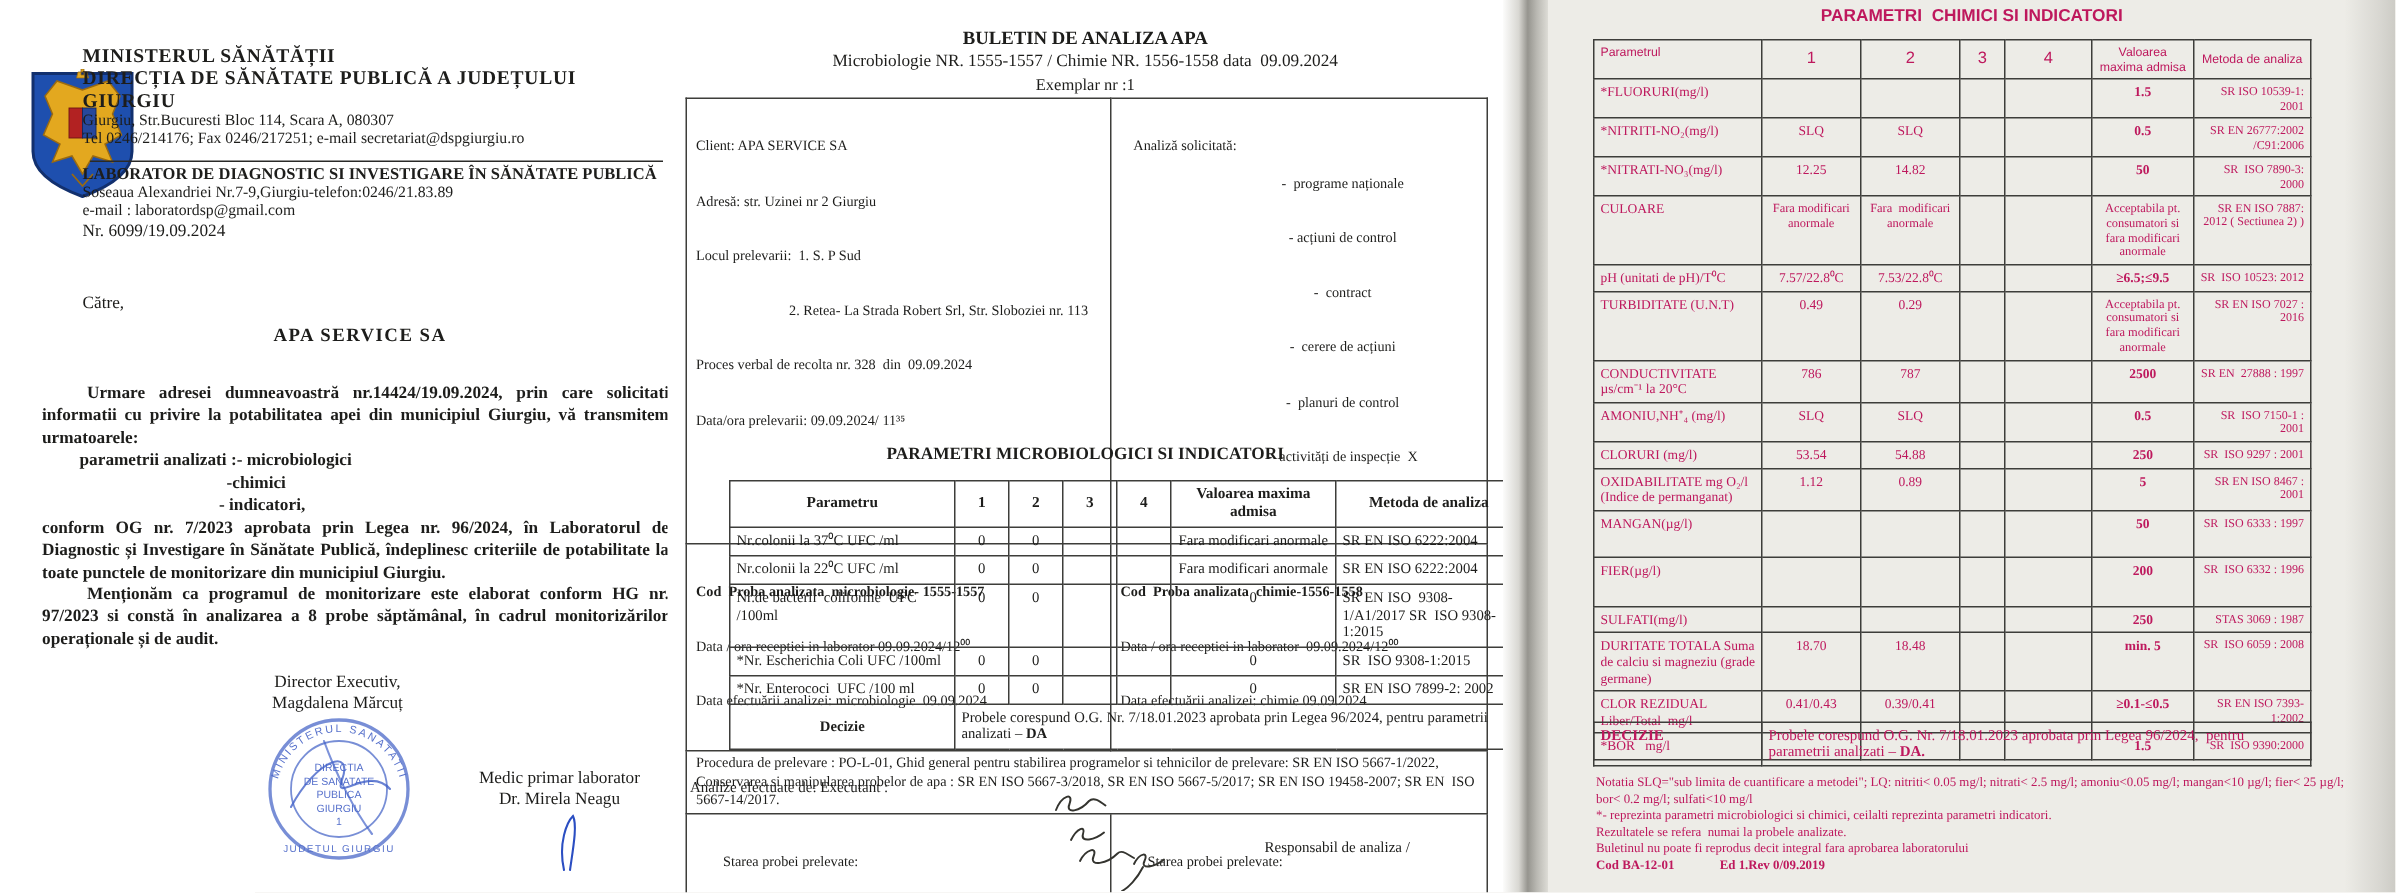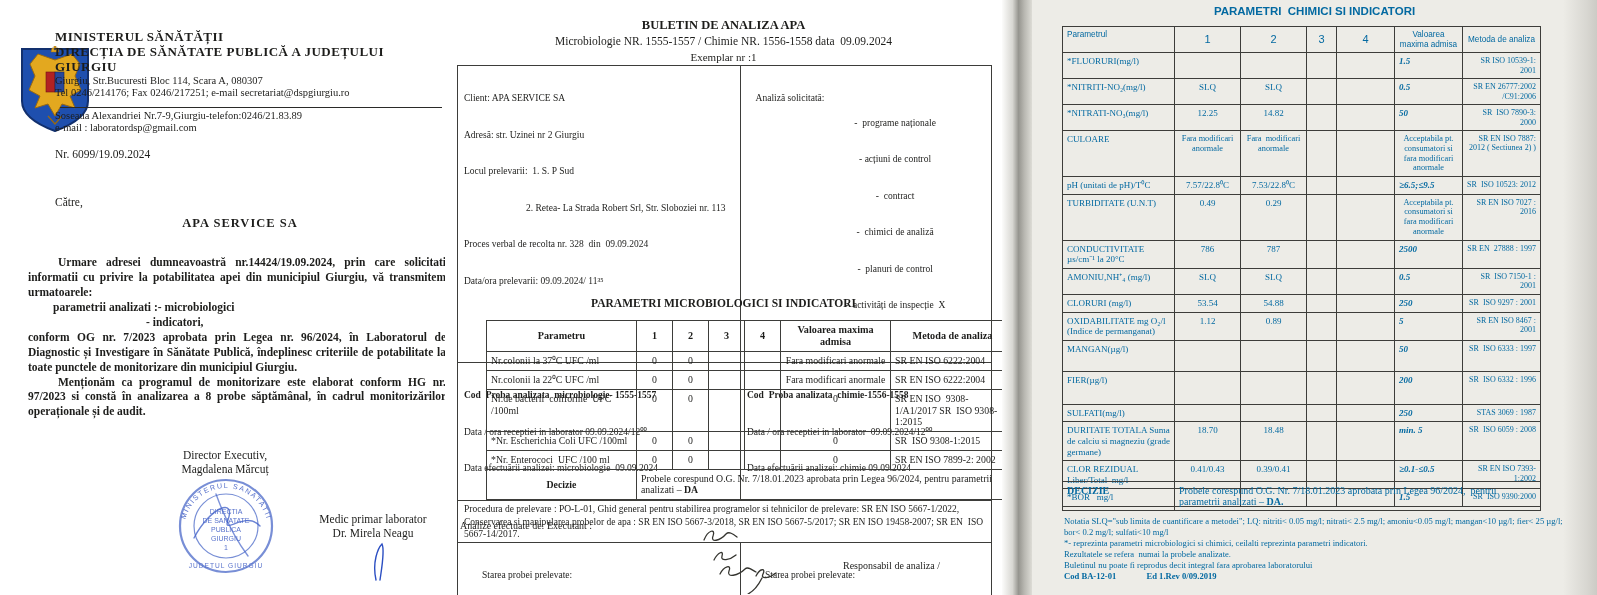--- a/index.html
+++ b/index.html
@@ -4,21 +4,21 @@
 <style>
   html,body{margin:0;padding:0;}
   body{background:#e9e8e3;}
   .canvas{position:relative;width:1597px;height:595px;overflow:hidden;background:#fdfdfc;
           font-family:"Liberation Serif",serif;color:#1d1d1b;}
   .page{position:absolute;top:0;height:595px;background:#ffffff;}
   #page1{left:0;width:445px;}
   #page2{left:445px;width:557px;text-decoration:underline;}
   .scan-gap{position:absolute;top:0;left:1002px;width:30px;height:595px;
     background:linear-gradient(90deg,#fcfcfb 0%,#d8d7d2 35%,#96958f 55%,#b9b8b2 75%,#dddcd6 100%);}
-  #page3{left:1032px;width:565px;background:#edece7;color:#0369a1;}
+  #page3{left:1032px;width:565px;background:#edece7;color:#be185d;}
   #page3::after{content:"";position:absolute;top:0;right:0;width:34px;height:595px;
     background:linear-gradient(90deg,rgba(0,0,0,0) 0%,rgba(120,118,110,.18) 70%,rgba(120,118,110,.28) 100%);}
   .abs{position:absolute;}
   .ctr{text-align:center;}
   .b{font-weight:bold;}
   .pre{white-space:pre-wrap;}
 
   
   .lh{left:55px;width:388px;text-align:left;line-height:1.15;}
   .lh1{font-size:13px;font-weight:bold;letter-spacing:.5px;}
@@ -42,21 +42,21 @@
   .alist .lbl{width:86px;flex:none;}
   .alist .items div{padding-left:12px;}
   .microtbl{font-size:9.8px;line-height:1.2;margin-left:26px;}
   .microtbl th{font-weight:bold;font-size:10.2px;}
   .chemtbl{font-size:9px;line-height:1.18;}
   .chemtbl th{font-weight:normal;font-family:"Liberation Sans",sans-serif;font-size:8.2px;}
   .chemtbl th.hnum{font-size:11px;}
   .chemtbl th.hparam{text-align:left;vertical-align:top;}
   .met{font-size:8px;text-align:right;}
   .sm{font-size:8.3px;text-align:center;}
-  .bmax{font-weight:bold;font-style:italic;}
+  .bmax{font-weight:bold;text-align:center;}
   .notes{font-size:8.6px;line-height:1.28;}
   .sig{stroke:#34342f;stroke-width:1.3;fill:none;stroke-linecap:round;}
   .sigblue{stroke:#2b4ec2;stroke-width:1.4;fill:none;stroke-linecap:round;}
 </style>
 </head>
 <body>
 
 <div class="canvas">
 
   <div class="page" id="page1">
@@ -72,31 +72,33 @@
 
     <div class="abs lh" style="top:30px">
       <div class="lh1">MINISTERUL  SĂNĂTĂȚII</div>
       <div class="lh1">DIRECȚIA DE SĂNĂTATE PUBLICĂ A JUDEȚULUI</div>
       <div class="lh1">GIURGIU</div>
       <div class="lh2">Giurgiu, Str.Bucuresti Bloc 114, Scara A, 080307</div>
       <div class="lh2">Tel 0246/214176; Fax 0246/217251; e-mail secretariat@dspgiurgiu.ro</div>
     </div>
     <div class="abs lhrule" style="top:107px"></div>
     <div class="abs lh" style="top:110px">
+      <div class="lh3">LABORATOR  DE DIAGNOSTIC SI INVESTIGARE ÎN SĂNĂTATE PUBLICĂ</div>
       <div class="lh2">Soseaua Alexandriei Nr.7-9,Giurgiu-telefon:0246/21.83.89</div>
       <div class="lh2">e-mail : laboratordsp@gmail.com</div>
     </div>
 
     <div class="abs" style="left:55px;top:148px;font-size:11.5px">Nr. 6099/19.09.2024</div>
     <div class="abs" style="left:55px;top:196px;font-size:11.5px">Către,</div>
     <div class="abs b ctr" style="left:140px;top:216px;width:200px;font-size:12.5px;letter-spacing:1px">APA SERVICE SA</div>
 
     <div class="abs letterbody" style="top:255px">
       <div class="indent">Urmare adresei dumneavoastră nr.14424/19.09.2024, prin care solicitati informatii cu privire la potabilitatea apei din municipiul Giurgiu, vă transmitem urmatoarele:</div>
       <div style="margin-left:25px">parametrii analizati :- microbiologici</div>
+      <div style="margin-left:123px">-chimici</div>
       <div style="margin-left:118px">- indicatori,</div>
       <div>conform OG nr. 7/2023 aprobata prin Legea nr. 96/2024, în Laboratorul  de Diagnostic și Investigare în Sănătate Publică, îndeplinesc criteriile de potabilitate la toate punctele de monitorizare din municipiul Giurgiu.</div>
       <div class="indent">Menționăm ca programul de monitorizare este elaborat conform HG nr. 97/2023 si constă în analizarea a 8 probe săptămânal, în cadrul monitorizărilor operaționale și de audit.</div>
     </div>
 
     <div class="abs ctr" style="left:155px;top:448px;width:140px;font-size:11.5px;line-height:1.25">
       <div>Director Executiv,</div>
       <div>Magdalena Mărcuț</div>
     </div>
 
@@ -149,21 +151,21 @@
           <div class="pre">Proces verbal de recolta nr. 328  din  09.09.2024</div>
           <div class="pre">Data/ora prelevarii: 09.09.2024/ 11³⁵</div>
         </td>
         <td>
           <div class="alist">
             <div class="lbl">Analiză solicitată:</div>
             <div class="items">
               <div class="pre">-  programe naționale</div>
               <div class="pre">- acțiuni de control</div>
               <div class="pre">-  contract</div>
-              <div class="pre">-  chimici de analiză</div>
+              <div class="pre">-  cerere de acțiuni</div>
               <div class="pre">-  planuri de control</div>
               <div class="pre">-  activități de inspecție  X</div>
             </div>
           </div>
         </td>
       </tr>
       <tr>
         <td>
           <div class="b pre">Cod  Proba analizata  microbiologie- 1555-1557</div>
           <div class="pre">Data / ora receptiei in laborator 09.09.2024/12⁰⁰</div>

